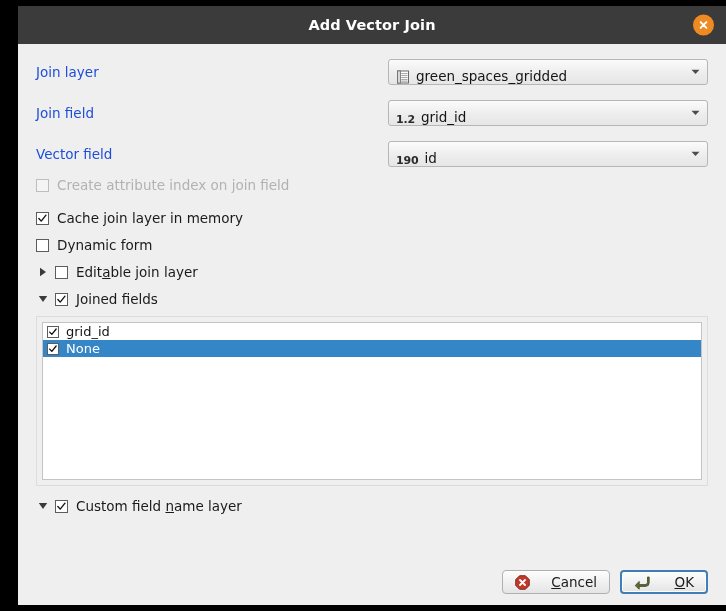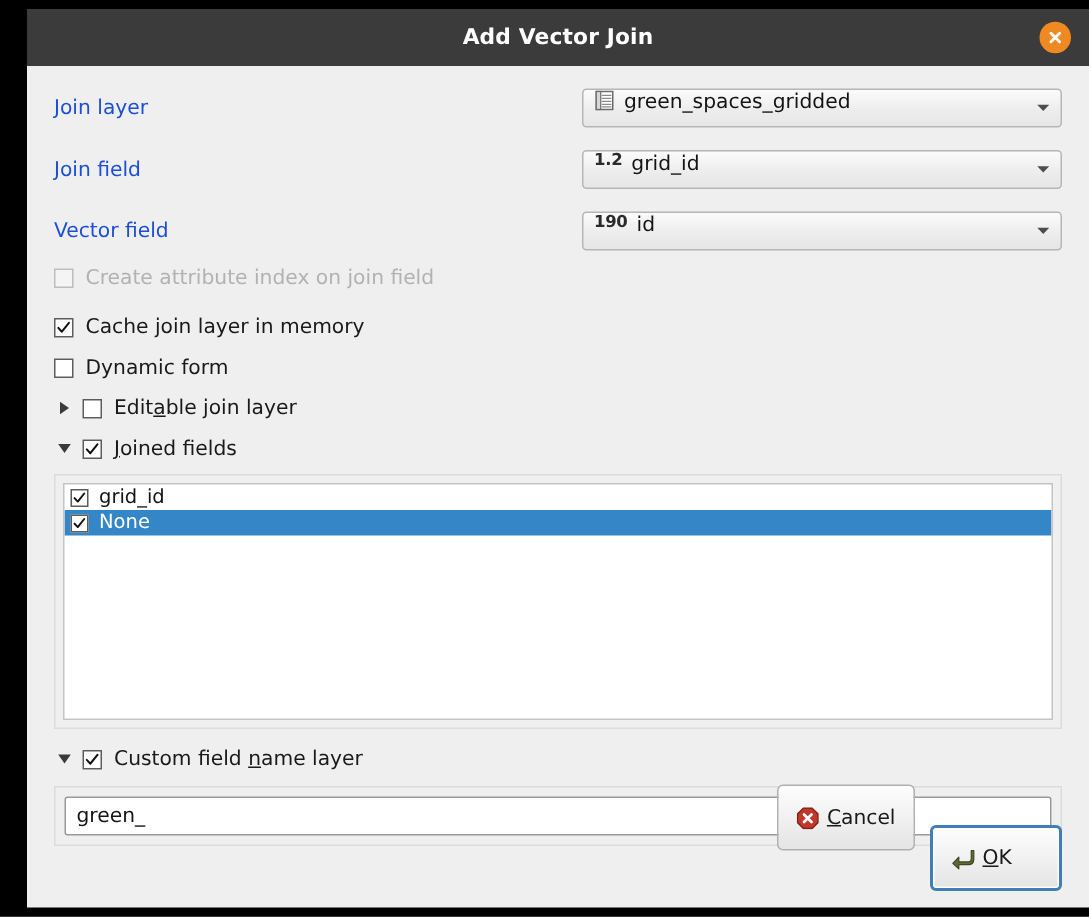--- a/index.html
+++ b/index.html
@@ -80,21 +80,21 @@
     font-size: 13.5px;
     color: #1d4ed8;
   }
   .combo {
     flex: 1 1 auto;
     height: 26px;
     background: linear-gradient(to bottom, #fbfbfb 0%, #ededed 55%, #e6e6e6 100%);
     border: 1px solid #b6b6b6;
     border-radius: 3px;
     display: flex;
-    align-items: flex-start;
+    align-items: flex-end;
     padding: 0 0 0 7px;
     box-sizing: border-box;
     position: relative;
     cursor: pointer;
   }
   .combo-text {
     font-size: 13.5px;
     color: #141414;
     margin-left: 6px;
     white-space: nowrap;
@@ -230,38 +230,37 @@
   
   .buttonbar {
     position: absolute;
     right: 18px;
     bottom: 11px;
     display: flex;
     gap: 10px;
   }
   .btn {
     min-width: 88px;
-    height: 44px;
+    height: 24px;
     border: 1px solid #b0b0b0;
     border-radius: 4px;
     background: linear-gradient(to bottom, #fdfdfd 0%, #f1f1f1 50%, #e4e4e4 100%);
     display: flex;
     align-items: center;
-    justify-content: flex-start;
-    gap: 5px;
+    justify-content: space-between;
+    gap: 21px;
     padding: 0 12px;
     box-sizing: border-box;
     cursor: pointer;
     font-size: 13.5px;
     color: #1a1a1a;
   }
   .btn.focused {
     border: 2px solid #3f7fb5;
     box-shadow: inset 0 0 0 1px #ffffff;
-    margin-top: 27px;
   }
   .btn u { text-decoration: underline; }
   .btn svg { display: block; flex: 0 0 auto; }
 </style>
 </head>
 <body>
 
 <div class="window">
 
   <div class="titlebar">
@@ -392,23 +391,20 @@
           </svg>
       </span>
       <span class="checkbox">
         <svg class="tick" viewBox="0 0 13 13">
             <path d="M2.2 6.6 L5 9.6 L10.6 2.6" stroke="#111111" stroke-width="1.6" fill="none" stroke-linecap="round" stroke-linejoin="round"></path>
           </svg>
       </span>
       <span class="cb-label"><span>Custom field </span><u>n</u><span>ame layer</span></span>
     </div>
 
-    <div class="prefix-panel">
-      <input class="text-input" type="text" value="green_" style="">
-    </div>
 
     <div class="buttonbar">
 
       <div class="btn">
         <svg width="15" height="15" viewBox="0 0 15 15">
           <polygon points="4.6,0.7 10.4,0.7 14.3,4.6 14.3,10.4 10.4,14.3 4.6,14.3 0.7,10.4 0.7,4.6" fill="#c0392b" stroke="#7d2318" stroke-width="0.9"></polygon>
           <path d="M5 5 L10 10 M10 5 L5 10" stroke="#ffffff" stroke-width="1.8" stroke-linecap="round"></path>
         </svg>
         <span><span></span><u>C</u><span>ancel</span></span>
       </div>

